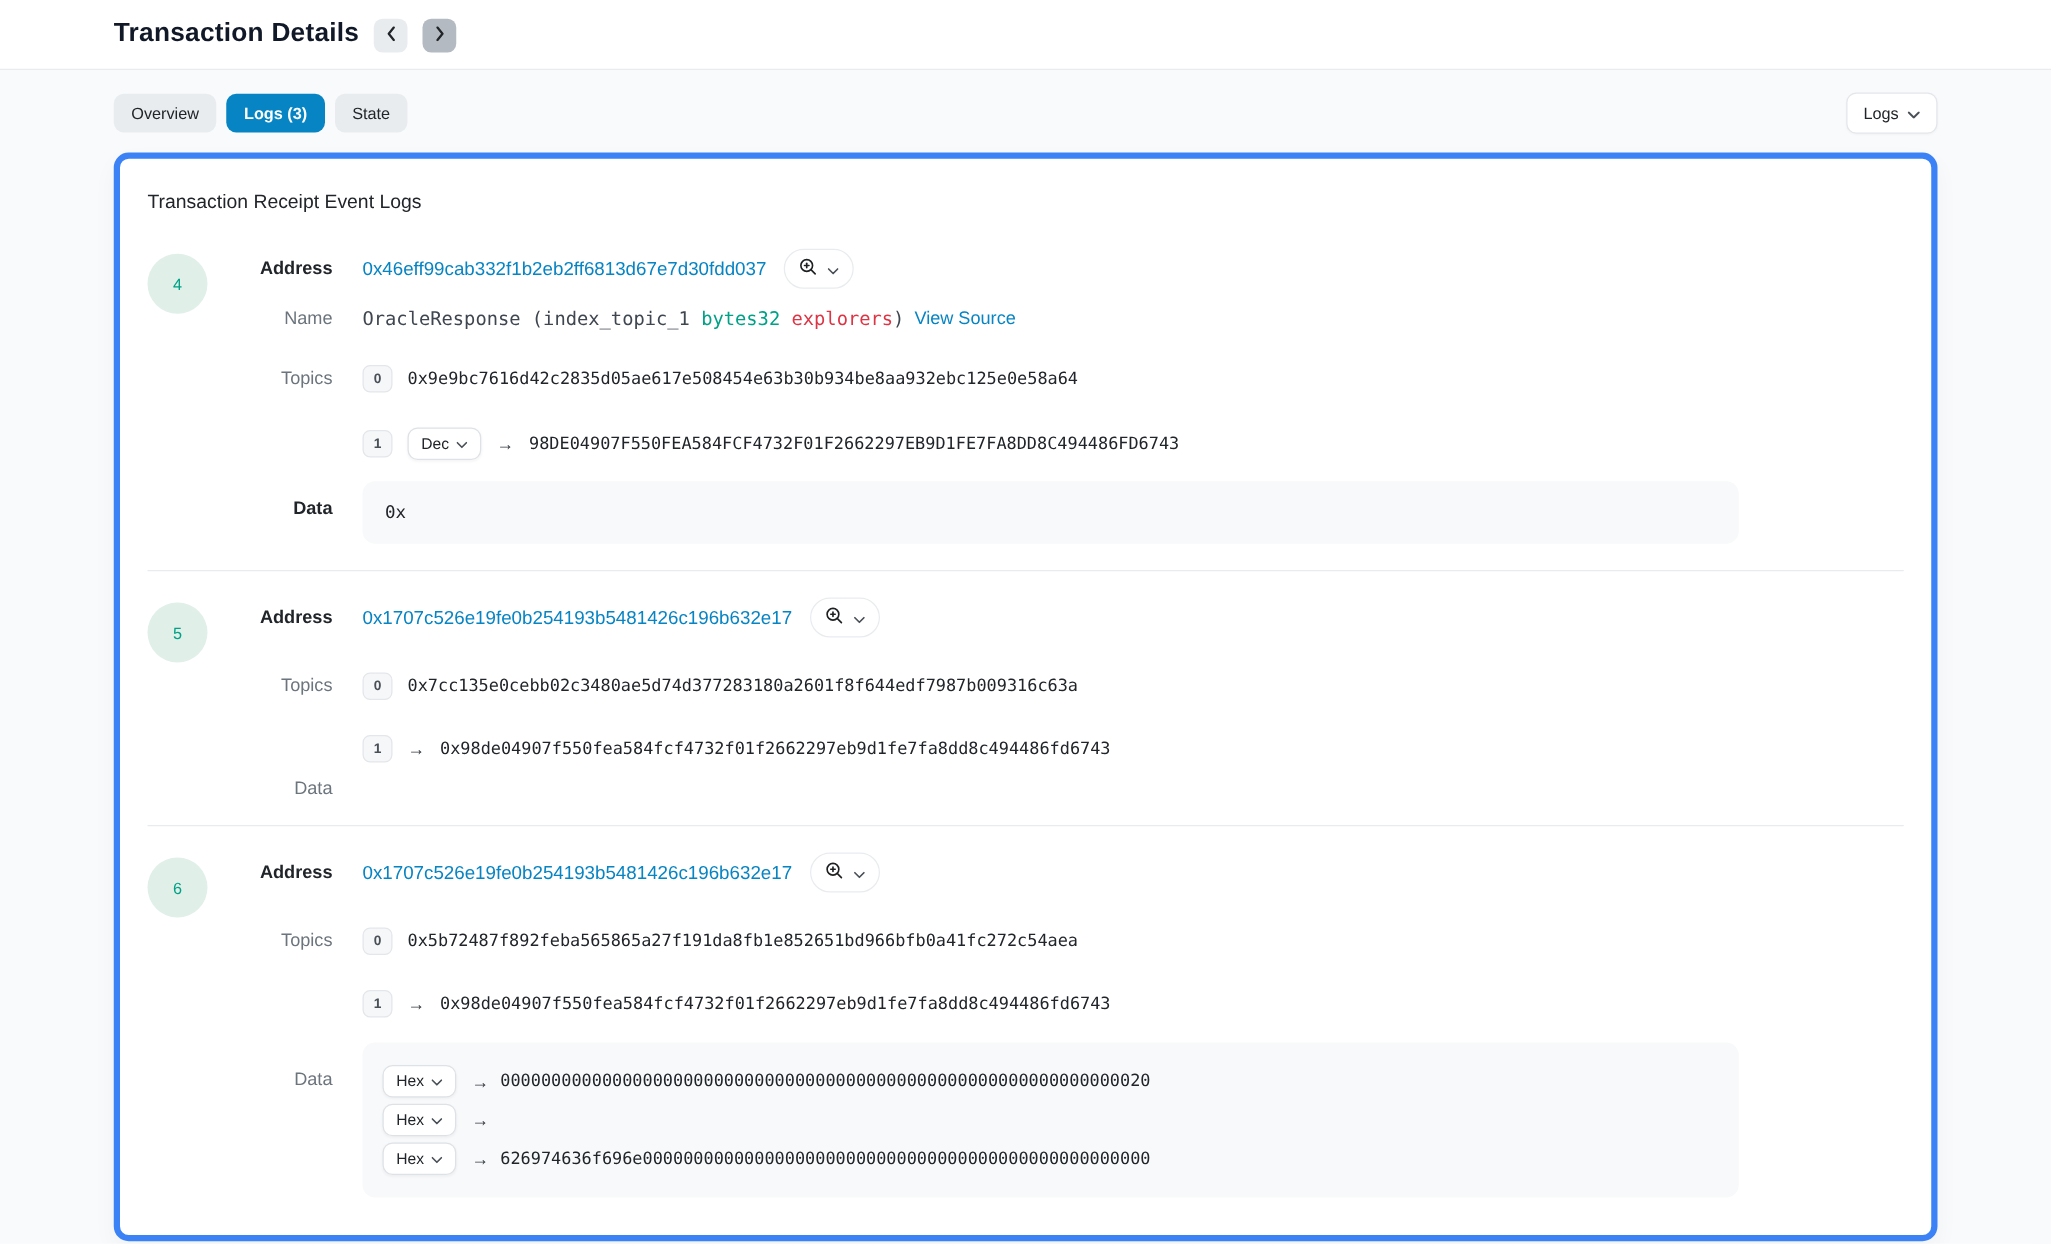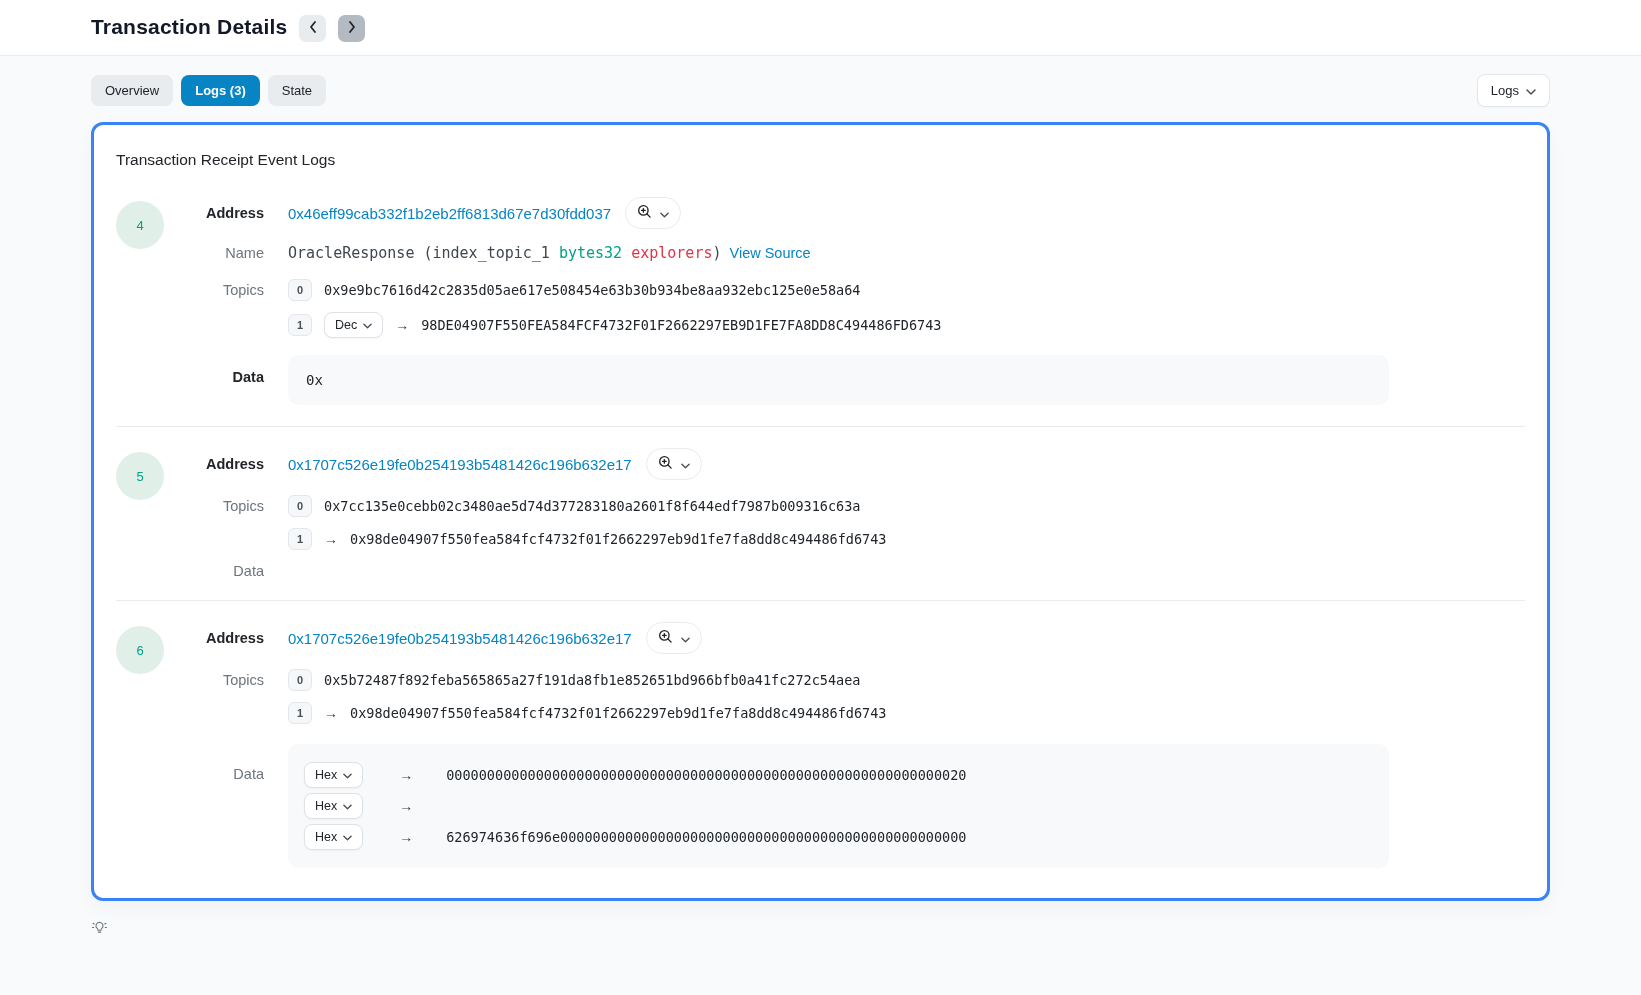--- a/index.html
+++ b/index.html
@@ -43,21 +43,21 @@
     background:#ffffff; border:1px solid #e3e6ea; border-radius:8px;
     font-family:"Liberation Sans",sans-serif;
     font-size:13px; color:#212529; padding:8px 13px;
     box-shadow:0 1px 2px rgba(0,0,0,.03);
   }
 
   
   .card {
     margin-top:15px;
     background:#ffffff;
-    border:3px solid #3b82f6;
+    border:5px solid #3b82f6;
     border-radius:12px;
     padding:26px 22px 30px;
     box-shadow:0 8px 20px rgba(0,0,0,.035);
     min-height:732px;
   }
   .card-heading { font-size:15.5px; font-weight:400; color:#212529; margin-bottom:28px; }
 
   .log-entry { position:relative; }
   .log-badge {
     position:absolute; left:0; top:4px;
@@ -82,21 +82,21 @@
     background:#ffffff; border:1px solid #e9ecef; border-radius:16px;
     padding:6px 11px;
   }
 
   .row-name { margin-bottom:17px; }
   .name-sig { font-size:15px; color:#3f4650; }
   .name-type { color:#00a186; }
   .name-param { color:#dc3545; }
   .view-source-link { font-size:14.5px; color:#0784c3; text-decoration:none; margin-left:8px; }
 
-  .row-topic { margin-bottom:11px; }
+  .row-topic { margin-bottom:11px;margin-top:28px; }
   .topic-badge {
     flex:0 0 auto;
     width:24px; height:22px; border-radius:6px;
     background:#f6f7f8; border:1px solid #e3e6ea;
     display:flex; align-items:center; justify-content:center;
     font-size:11px; font-weight:600; color:#495057;
   }
   .topic-hex { font-size:13.5px; color:#212529; margin-left:12px; white-space:nowrap; }
   .mode-btn {
     margin-left:12px; cursor:pointer;
@@ -111,21 +111,21 @@
 
   .row-data { margin-top:17px; align-items:flex-start; }
   .row-data .log-label { padding-top:14px; }
   .row-data.bare .log-label { padding-top:0; }
   .data-box {
     background:#f8f9fa; border-radius:10px;
     padding:17px 18px; max-width:1101px; width:100%;
     font-size:14px; color:#212529;
   }
   .data-box.multi { padding:13px 16px; }
-  .data-line { display:flex; align-items:center; margin:5px 0;gap:24px; }
+  .data-line { display:flex; align-items:center; margin:5px 0; }
   .data-line .hexval { font-size:13.5px; white-space:nowrap; }
   .data-line .mode-btn { margin-left:0; margin-right:12px; }
 
   .log-divider { border:0; border-top:1px solid #e9ecef; margin:21px 0; }
 
   
   .footer {
     margin-top:17px; padding:0 0 20px;
     display:flex; align-items:flex-start; gap:8px;
     font-size:13.5px; color:#6c757d; line-height:19px;

